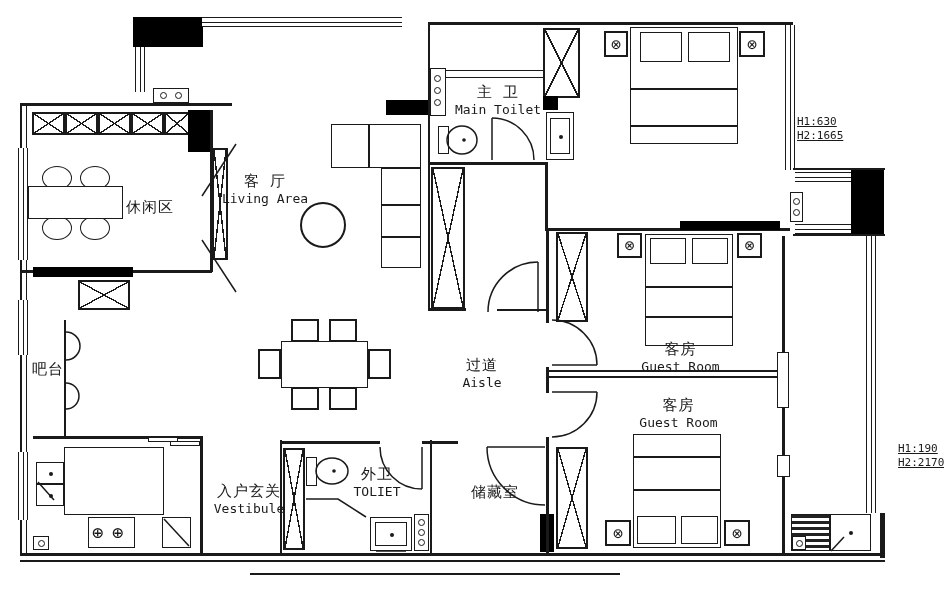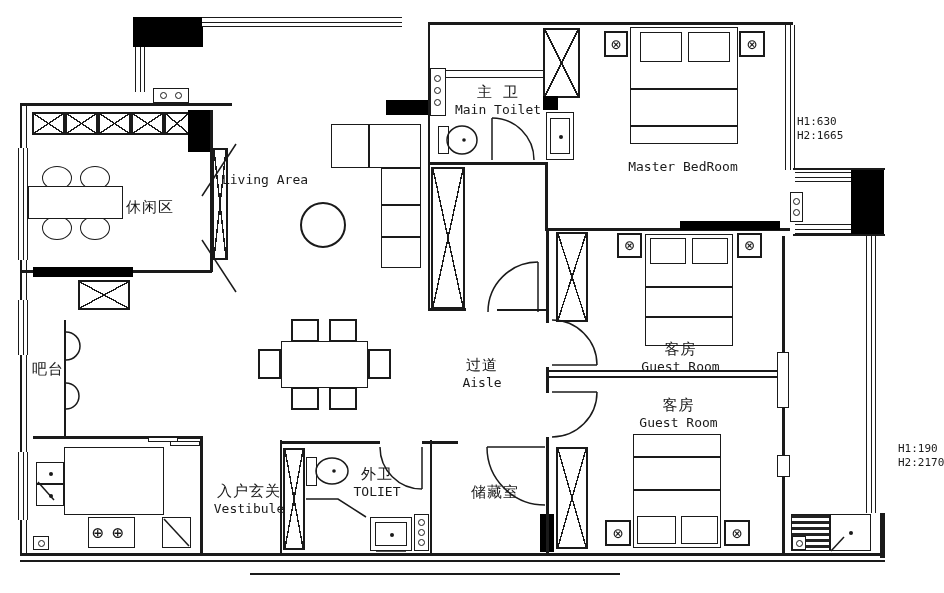--- a/index.html
+++ b/index.html
@@ -21,21 +21,21 @@
   .chairb{position:absolute;border:2px solid #1a1a1a;background:#fff;box-sizing:border-box;}
   .otimes{position:absolute;border:2px solid #1a1a1a;background:#fff;box-sizing:border-box;
           display:flex;align-items:center;justify-content:center;font-size:17px;line-height:1;}
   .burner{position:absolute;font-size:19px;line-height:1;}
   .dot{position:absolute;width:4px;height:4px;border-radius:50%;background:#1a1a1a;}
   .dotc{position:absolute;width:7px;height:7px;border-radius:50%;border:1.2px solid #1a1a1a;background:#fff;box-sizing:border-box;}
   .stripes{background:repeating-linear-gradient(to bottom,#222 0 3px,#fff 3px 6px);}
   .lbl{position:absolute;text-align:center;}
   .lbl .zh{font-size:15px;letter-spacing:1px;white-space:nowrap;}
   .lbl .en{font-size:13px;white-space:nowrap;}
-  .ann{position:absolute;font-size:11px;line-height:1.3;text-align:left;white-space:nowrap;}
+  .ann{position:absolute;font-size:11px;line-height:1.3;text-align:left;white-space:nowrap;text-decoration:underline;}
   svg.ovl{position:absolute;left:0;top:0;pointer-events:none;}
 </style>
 </head>
 <body>
 
 <div id="plan">
 
   <div class="blk" style="left:133px;top:17px;width:70px;height:30px;"></div>
   <div class="winh" style="left:202px;top:17px;width:200px;height:10px;"></div>
   <div class="winv" style="left:135px;top:47px;width:10px;height:45px;"></div>
@@ -258,26 +258,26 @@
     </g>
   </svg>
 
   <div class="lbl" style="left:225px;top:52px;width:160px;">
   </div>
   <div class="lbl" style="left:428px;top:83px;width:140px;">
     <div class="zh">主 卫</div>
     <div class="en">Main Toilet</div>
   </div>
   <div class="lbl" style="left:608px;top:159px;width:150px;">
-    <div class="en">Master BedRoom</div>
   </div>
   <div class="lbl" style="left:108px;top:198px;width:84px;">
     <div class="zh">休闲区</div>
   </div>
   <div class="lbl" style="left:205px;top:172px;width:120px;">
+    <div class="zh">客 厅</div>
     <div class="en">Living Area</div>
   </div>
   <div class="lbl" style="left:432px;top:356px;width:100px;">
     <div class="zh">过道</div>
     <div class="en">Aisle</div>
   </div>
   <div class="lbl" style="left:618px;top:340px;width:125px;z-index:5;">
     <div class="zh">客房</div>
     <div class="en">Guest Room</div>
   </div>

